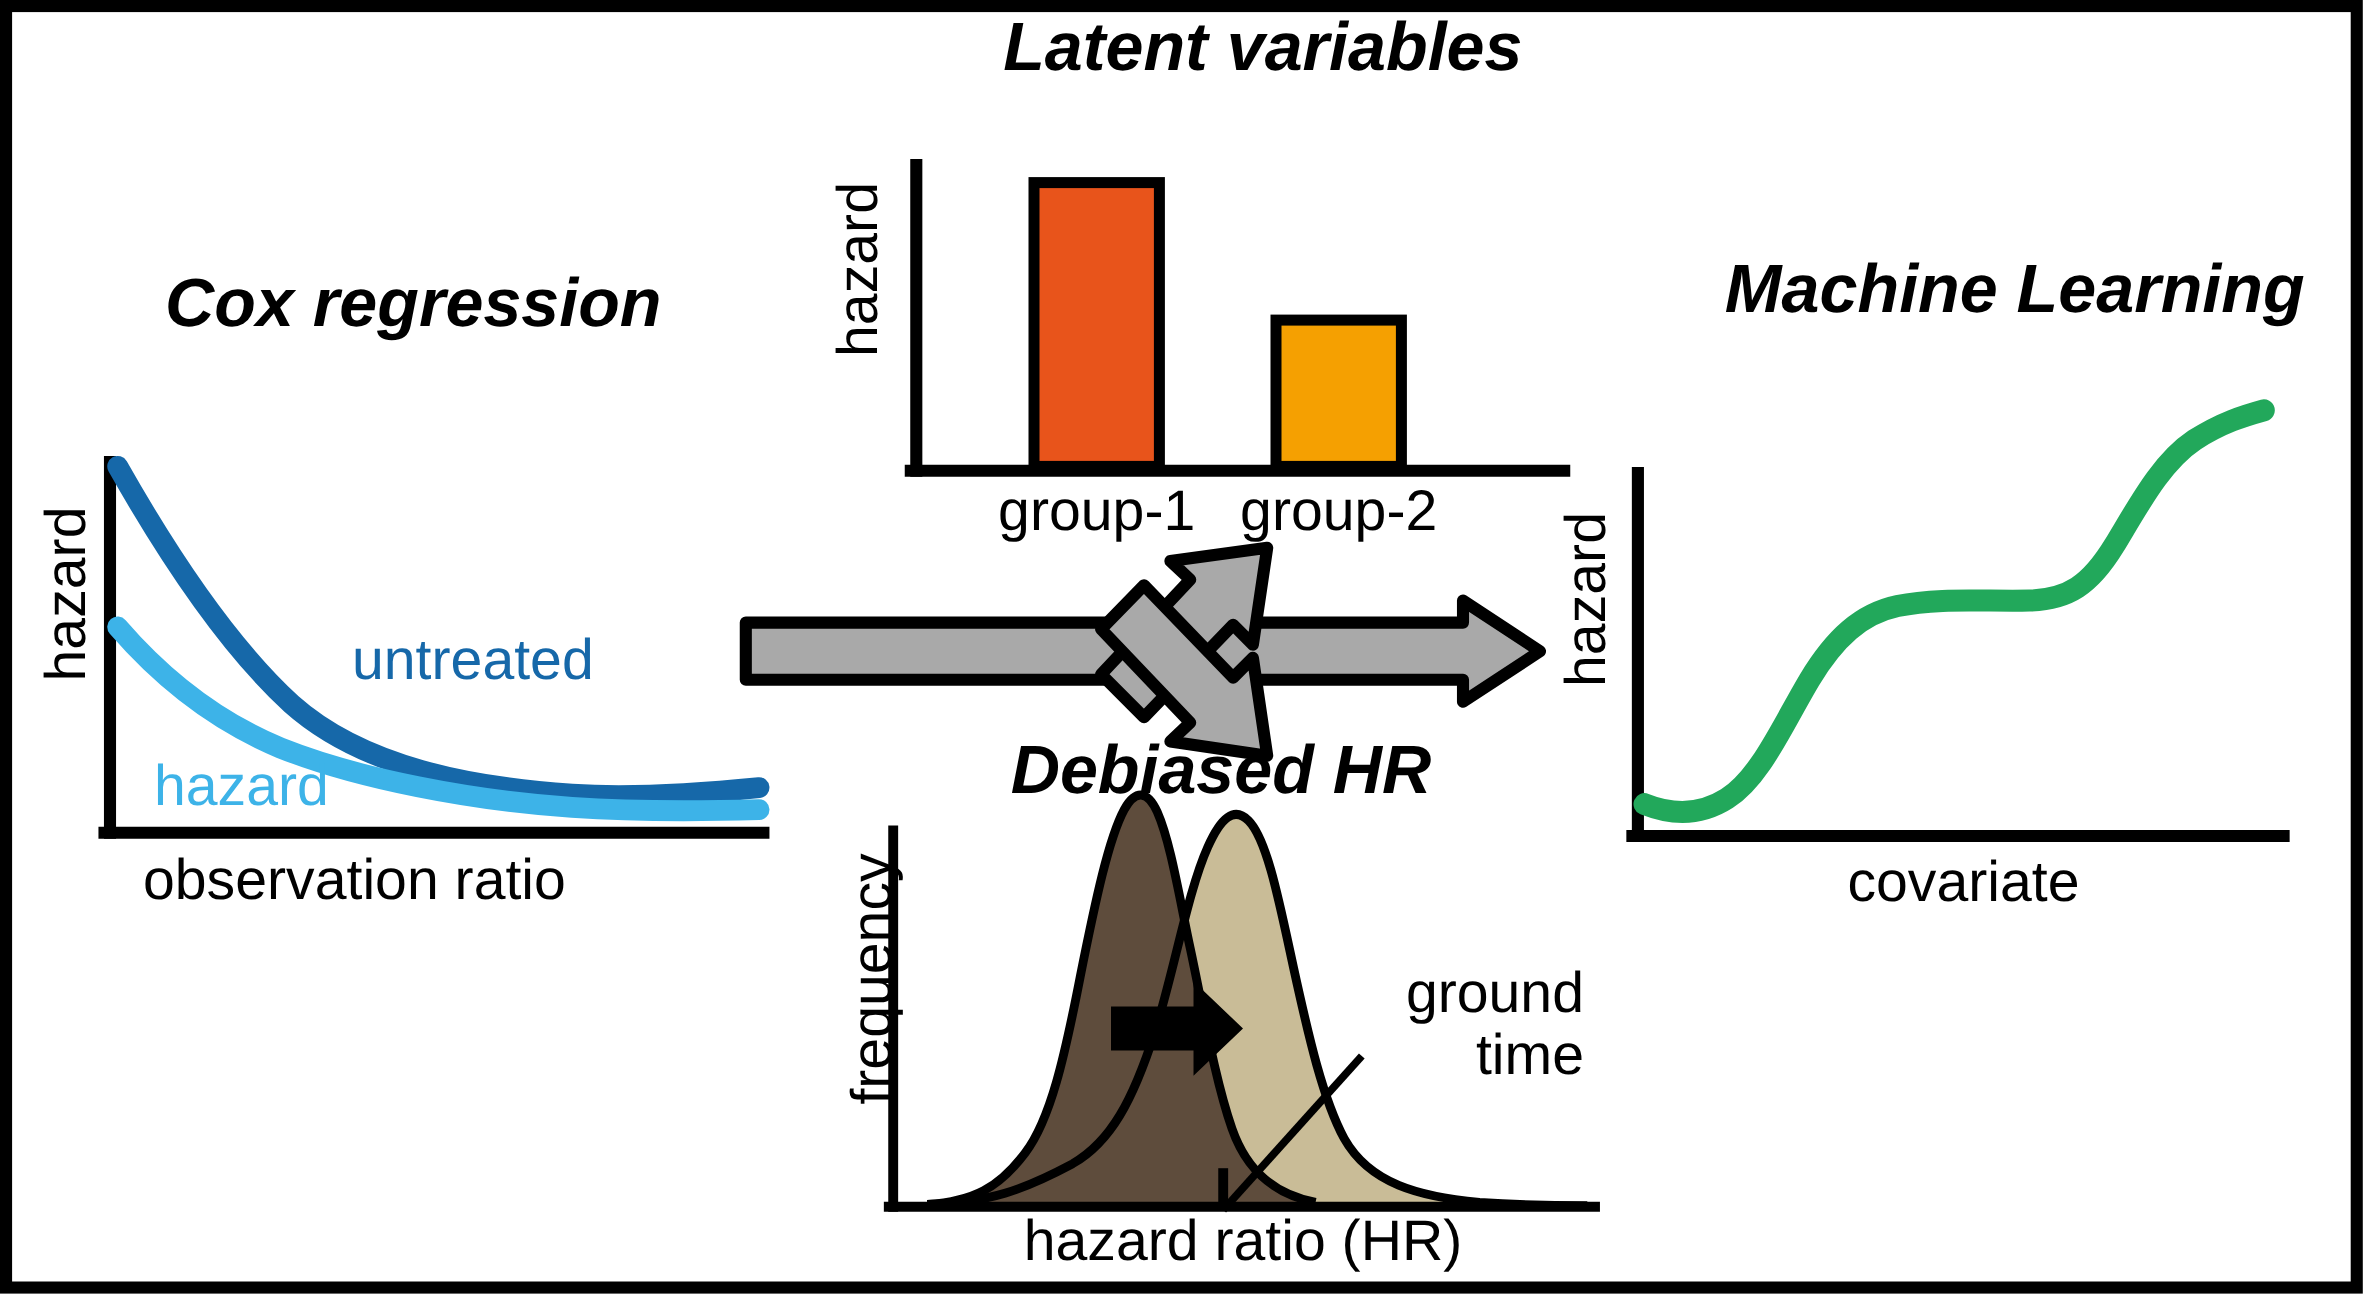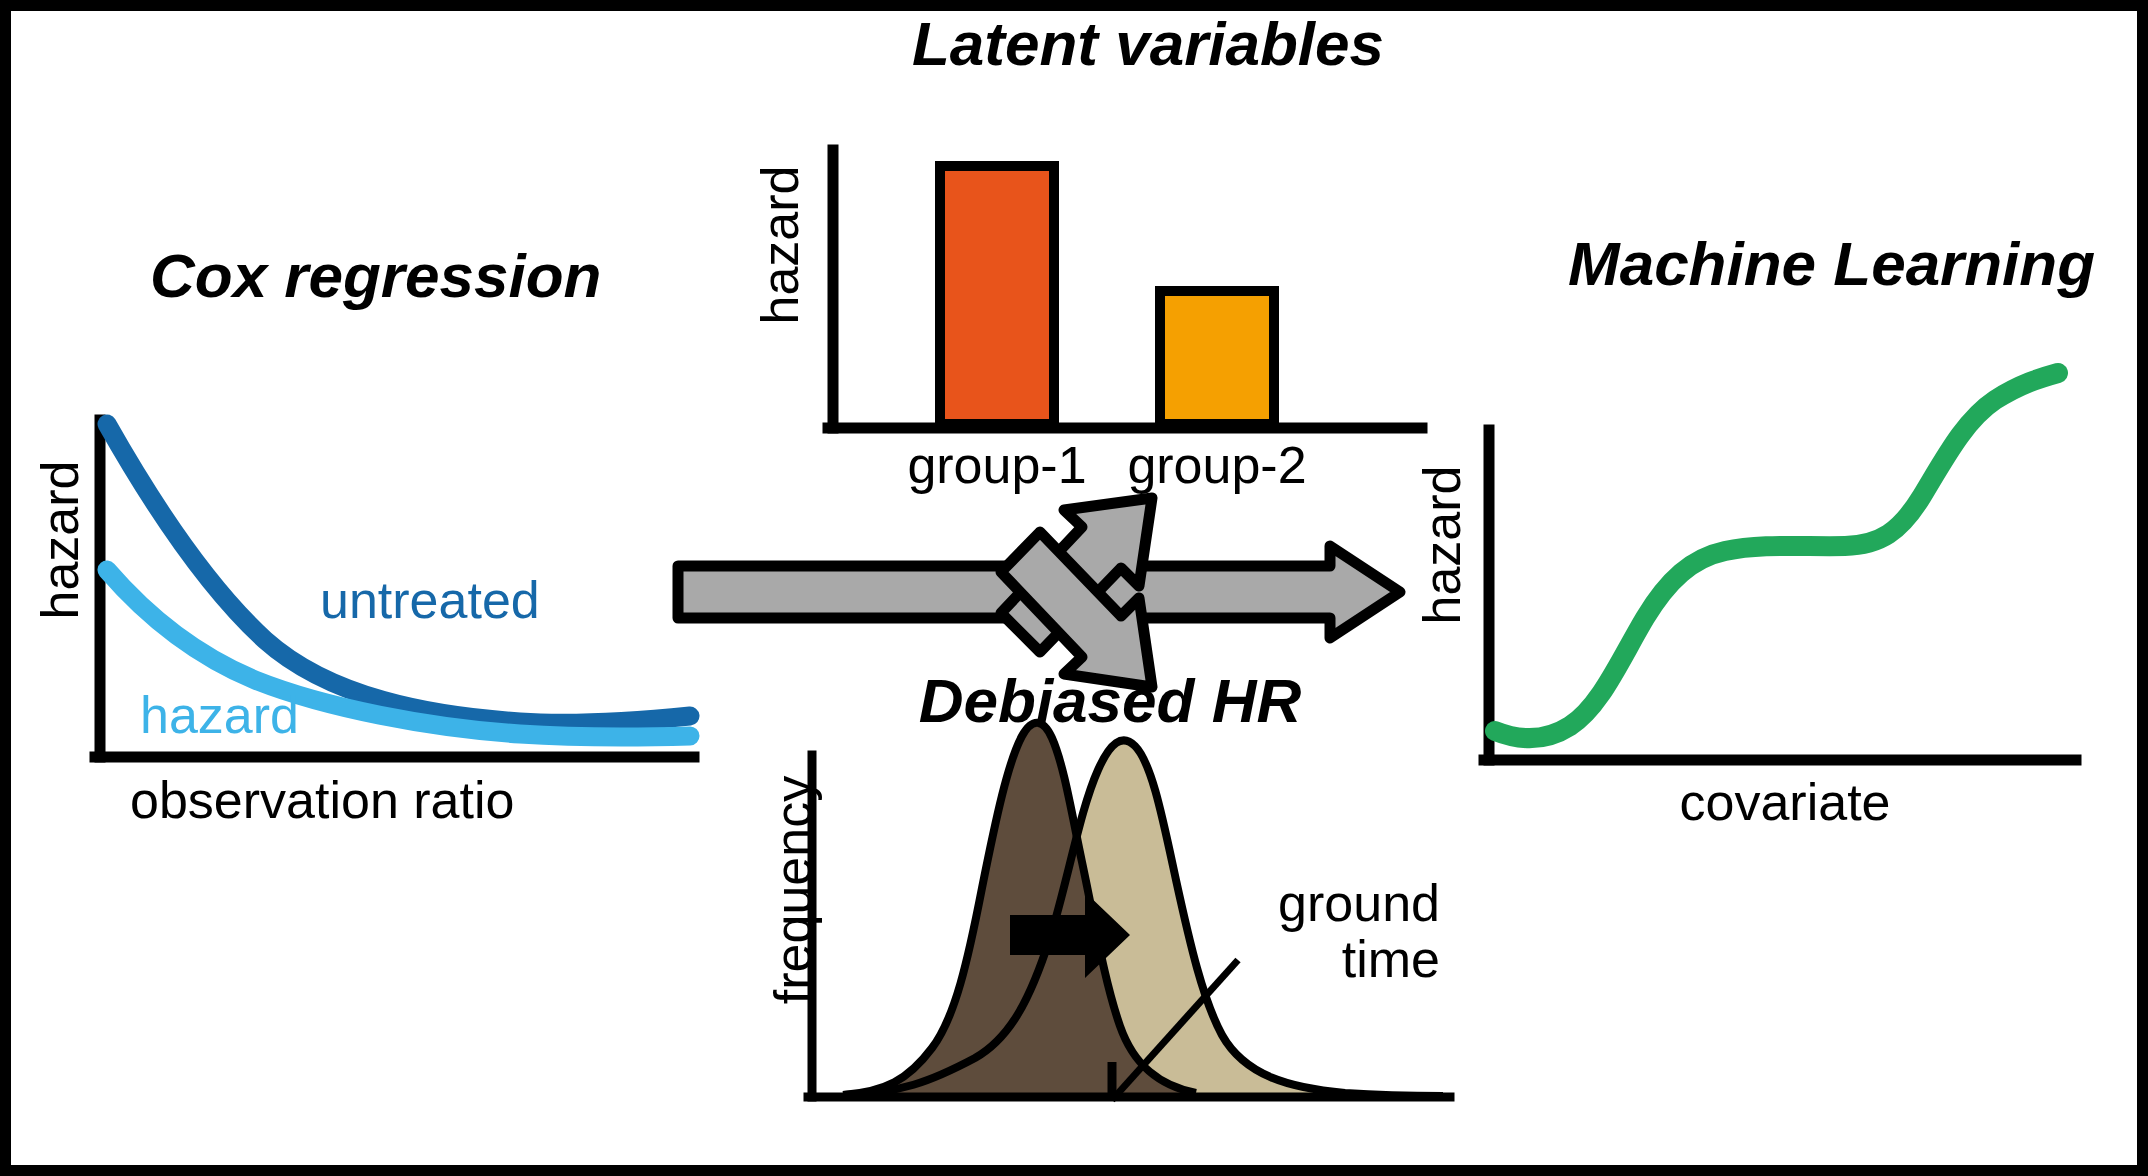--- a/index.html
+++ b/index.html
@@ -106,20 +106,21 @@
     <path d="M1112,1062 L1112,1100" stroke="#000" stroke-width="9"></path>
 
     <path d="M1112,1100 L1238,960" stroke="#000" stroke-width="7" fill="none"></path>
 
     <g fill="#000">
       <path d="M1010,915 L1085,915 L1085,892 L1130,935 L1085,978 L1085,955 L1010,955 Z"></path>
     </g>
   </svg>
   <div class="lbl ttl" style="position:absolute;left:840px;top:665px;width:540px;text-align:center;font-size:62px;color:#000;white-space:nowrap;">Debiased HR</div>
   <div class="lbl" style="position:absolute;left:638px;top:860px;width:310px;text-align:center;font-size:52px;color:#000;transform:rotate(-90deg);">frequency</div>
+  <div class="lbl" style="position:absolute;left:830px;top:1098px;width:600px;text-align:center;font-size:52px;color:#000;white-space:nowrap;">hazard ratio (HR)</div>
   <div style="position:absolute;left:1190px;top:875px;width:250px;text-align:right;font-size:52px;line-height:56px;color:#000;">
     <div class="lbl">ground</div>
     <div class="lbl">time</div>
   </div>
 
   <svg class="layer" viewBox="0 0 2148 1176">
     <path class="axis" d="M1489,430 L1489,760"></path>
     <path class="axis" d="M1484,760 L2076,760"></path>
     <path d="M1495,731 C1520,741 1545,742 1570,726
              C1600,707 1620,660 1645,618

